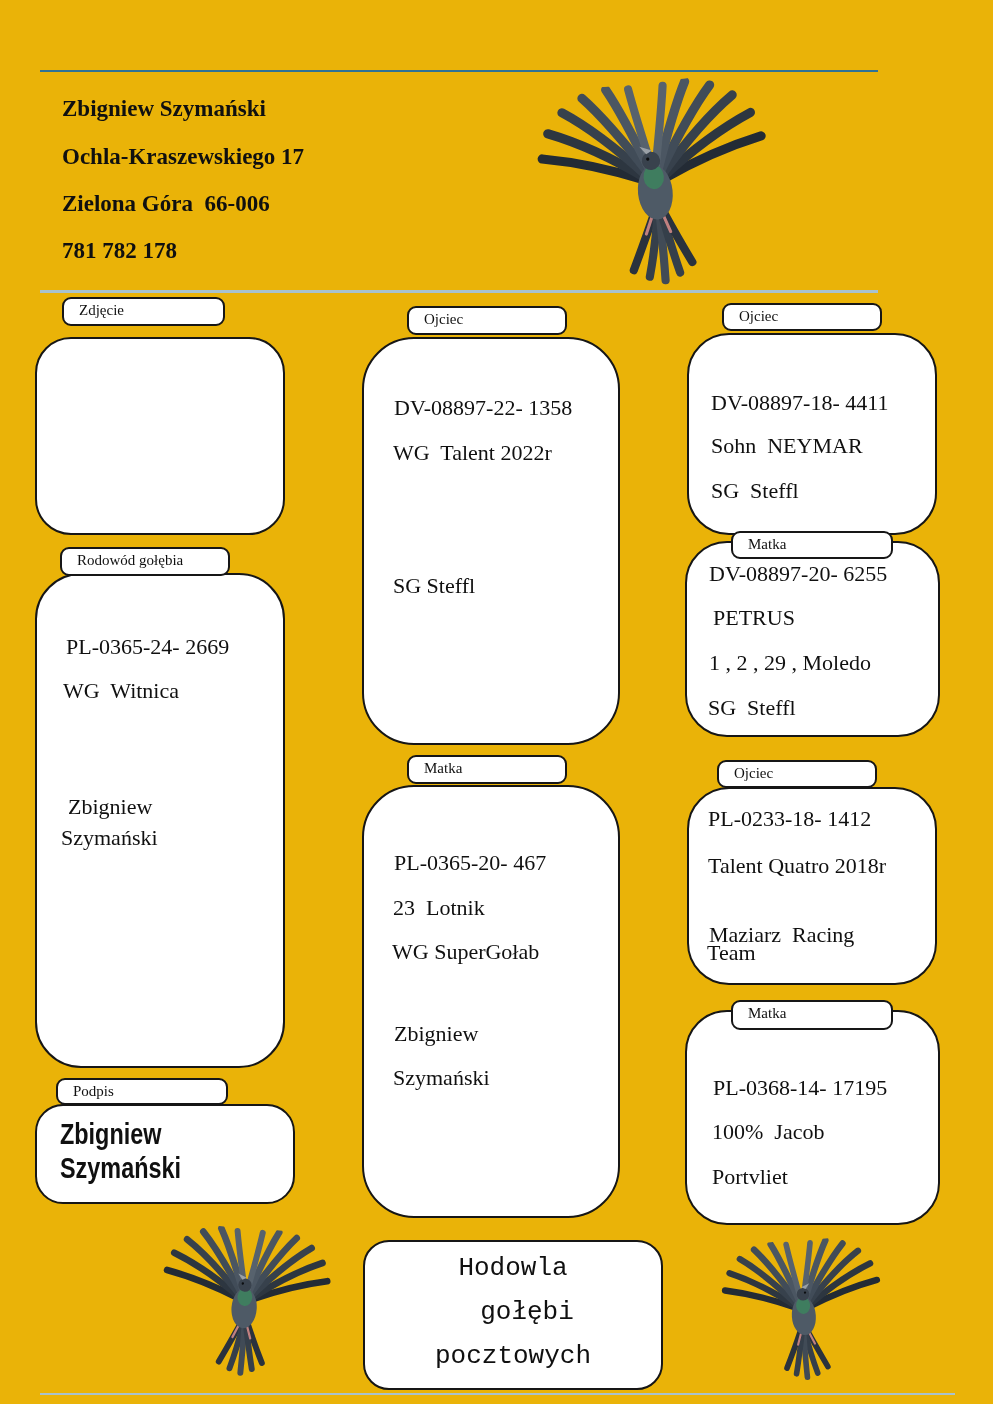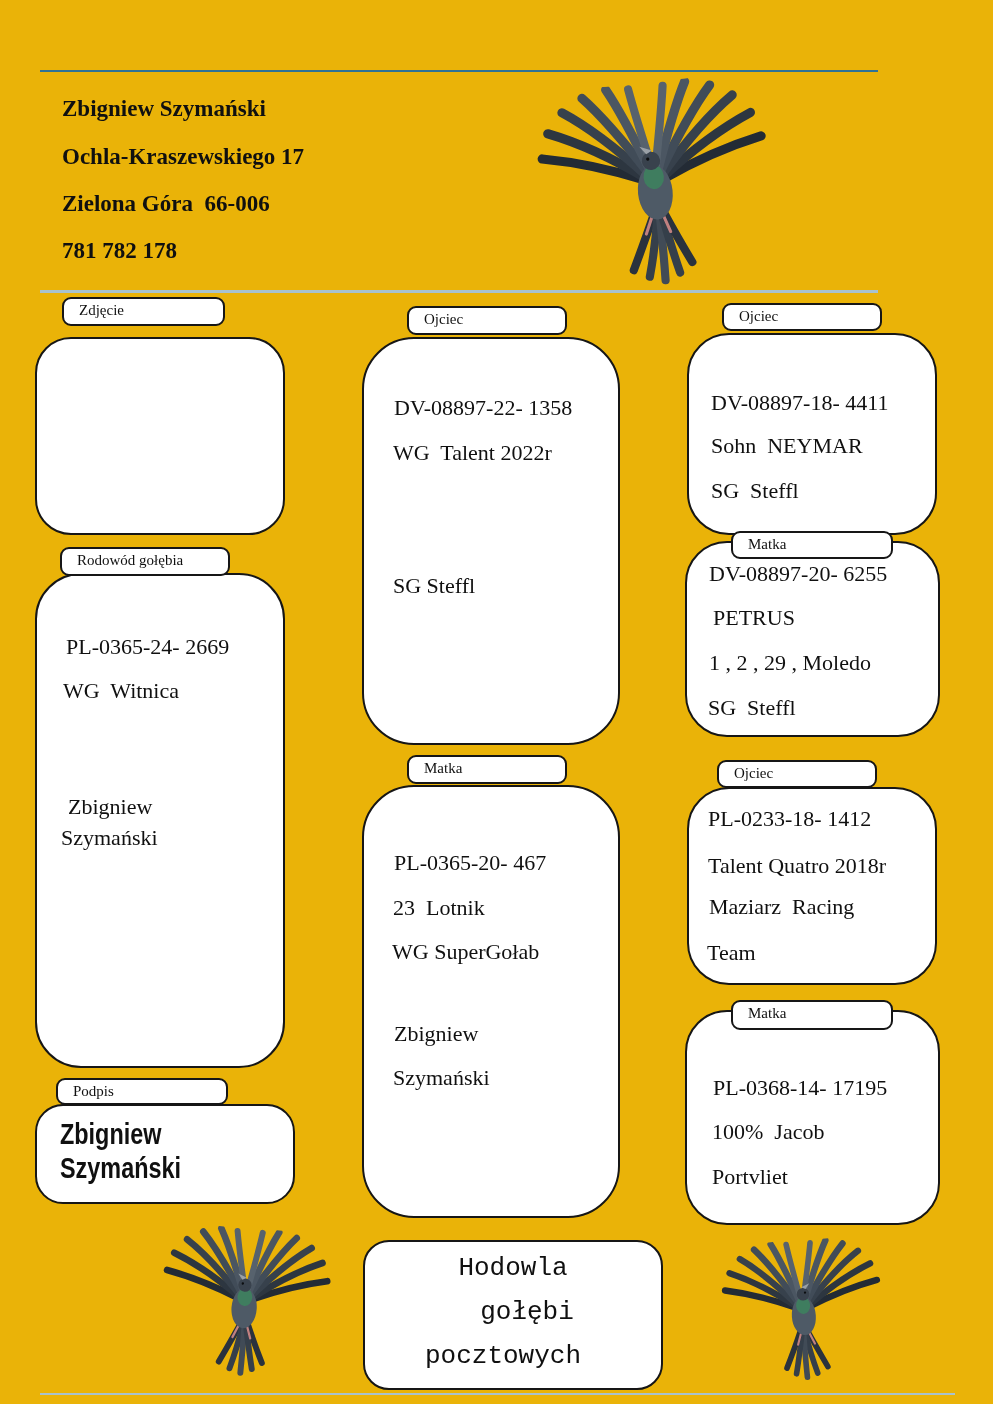--- a/index.html
+++ b/index.html
@@ -125,41 +125,41 @@
   <div class="t" style="left:713px;top:605px;">PETRUS</div>
   <div class="t" style="left:709px;top:650px;">1 , 2 , 29 , Moledo</div>
   <div class="t" style="left:708px;top:695px;">SG  Steffl</div>
 
   <div class="tab" style="left:717px;top:760px;width:160px;height:28px;">
     <span>Ojciec</span>
   </div>
   <div class="bx" style="left:687px;top:787px;width:250px;height:198px;border-radius:42px;"></div>
   <div class="t" style="left:708px;top:806px;">PL-0233-18- 1412</div>
   <div class="t" style="left:708px;top:853px;">Talent Quatro 2018r</div>
-  <div class="t" style="left:709px;top:894px;">Maziarz  Racing</div>
+  <div class="t" style="left:709px;top:922px;">Maziarz  Racing</div>
   <div class="t" style="left:707px;top:940px;">Team</div>
 
   <div class="tab" style="left:731px;top:1000px;width:162px;height:30px;">
     <span>Matka</span>
   </div>
   <div class="bx" style="left:685px;top:1010px;width:255px;height:215px;border-radius:42px;"></div>
   <div class="t" style="left:713px;top:1075px;">PL-0368-14- 17195</div>
   <div class="t" style="left:712px;top:1119px;">100%  Jacob</div>
   <div class="t" style="left:712px;top:1164px;">Portvliet</div>
 
   <div class="pigeon" style="left:138px;top:1228px;width:214px;height:156px;transform:rotate(4deg);">
     <svg width="214" height="156" viewBox="0 0 240 210" preserveAspectRatio="xMidYMin meet">
         <use href="#pigeon"></use>
       </svg>
   </div>
 
   <div class="bx" style="left:363px;top:1240px;width:300px;height:150px;border-radius:26px;"></div>
   <div class="foot-line" style="left:363px;top:1253px;">Hodowla</div>
   <div class="foot-line" style="left:377px;top:1297px;">gołębi</div>
-  <div class="foot-line" style="left:353px;top:1341px;text-align:center;">pocztowych</div>
+  <div class="foot-line" style="left:363px;top:1341px;text-align:center;">pocztowych</div>
 
   <div class="pigeon" style="left:700px;top:1240px;width:206px;height:148px;transform:rotate(-4deg) scaleX(-1);">
     <svg width="206" height="148" viewBox="0 0 240 210" preserveAspectRatio="xMidYMin meet">
         <use href="#pigeon"></use>
       </svg>
   </div>
 
 </div>
 
 </body></html>

